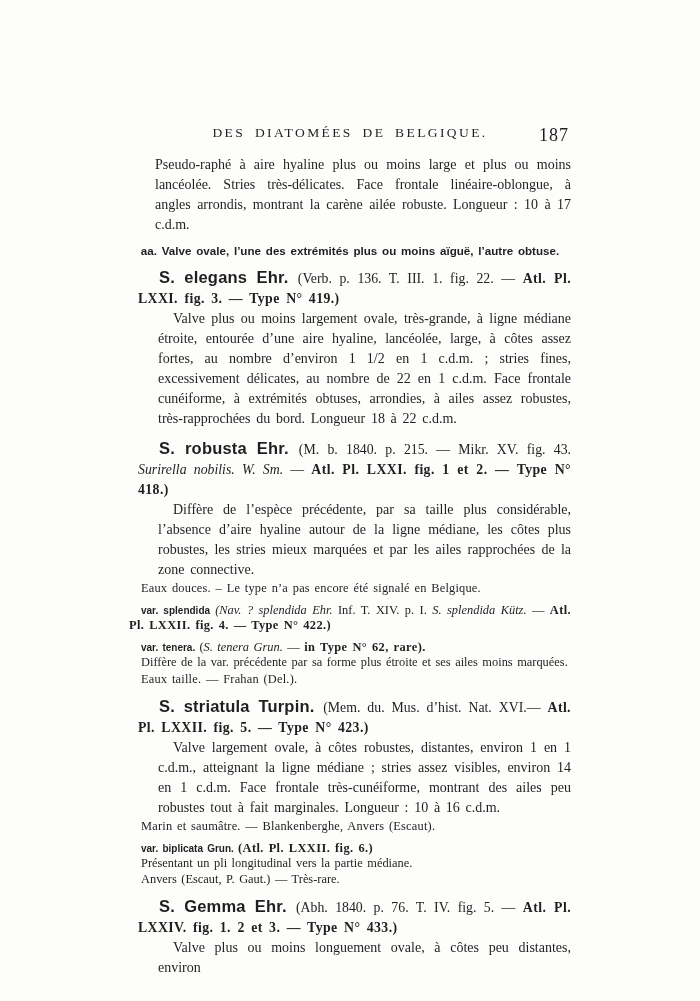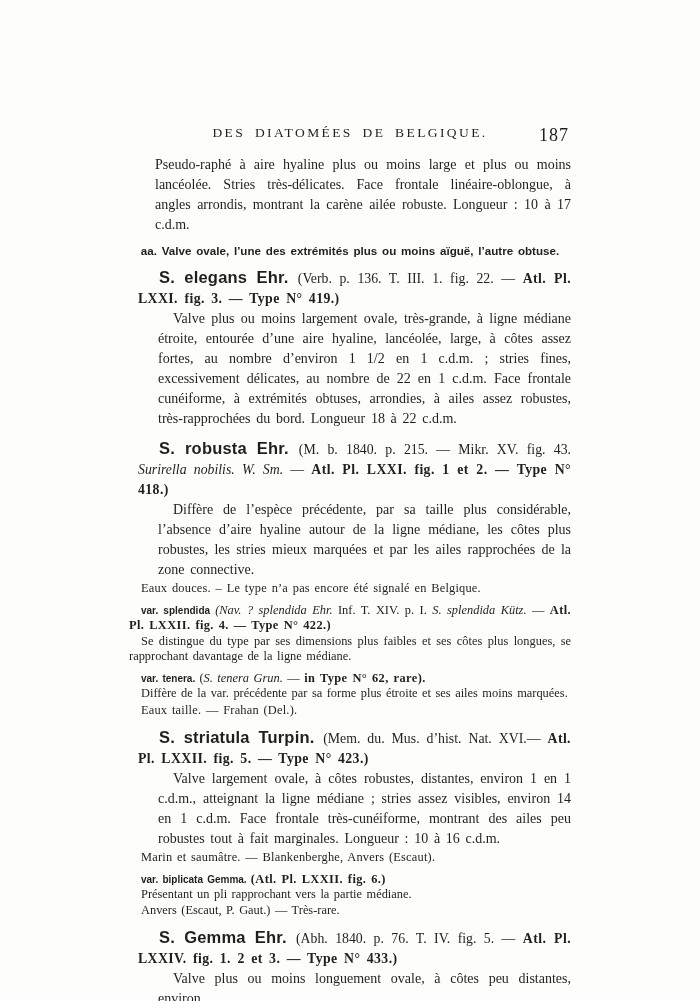--- a/index.html
+++ b/index.html
@@ -58,27 +58,26 @@
     </div>
     <div id="page-body">
         <p class="blk blk-body-first"><span class="seg-r">Pseudo-raphé à aire hyaline plus ou moins large et plus ou moins lancéolée. Stries très-délicates. Face frontale linéaire-oblongue, à angles arrondis, montrant la carène ailée robuste. Longueur : 10 à 17 c.d.m.</span></p>
         <p class="blk blk-subheading"><span class="seg-r">aa. Valve ovale, l’une des extrémités plus ou moins aïguë, l’autre obtuse.</span></p>
         <p class="blk blk-species"><span class="seg-name">S. elegans Ehr. </span><span class="seg-r">(Verb. p. 136. T. III. 1. fig. 22. — </span><span class="seg-b">Atl. Pl. LXXI. fig. 3. — Type N° 419.)</span></p>
         <p class="blk blk-body"><span class="seg-r">Valve plus ou moins largement ovale, très-grande, à ligne médiane étroite, entourée d’une aire hyaline, lancéolée, large, à côtes assez fortes, au nombre d’environ 1 1/2 en 1 c.d.m. ; stries fines, excessivement délicates, au nombre de 22 en 1 c.d.m. Face frontale cunéiforme, à extrémités obtuses, arrondies, à ailes assez robustes, très-rapprochées du bord. Longueur 18 à 22 c.d.m.</span></p>
         <p class="blk blk-species"><span class="seg-name">S. robusta Ehr. </span><span class="seg-r">(M. b. 1840. p. 215. — Mikr. XV. fig. 43. </span><span class="seg-i">Surirella nobilis. W. Sm.</span><span class="seg-r"> — </span><span class="seg-b">Atl. Pl. LXXI. fig. 1 et 2. — Type N° 418.)</span></p>
         <p class="blk blk-body"><span class="seg-r">Diffère de l’espèce précédente, par sa taille plus considérable, l’absence d’aire hyaline autour de la ligne médiane, les côtes plus robustes, les stries mieux marquées et par les ailes rapprochées de la zone connective.</span></p>
         <p class="blk blk-habitat"><span class="seg-r">Eaux douces. – Le type n’a pas encore été signalé en Belgique.</span></p>
         <p class="blk blk-variety"><span class="seg-vname">var. splendida </span><span class="seg-i">(Nav. ? splendida Ehr.</span><span class="seg-r"> Inf. T. XIV. p. I. </span><span class="seg-i">S. splendida Kütz.</span><span class="seg-r"> — </span><span class="seg-b">Atl. Pl. LXXII. fig. 4. — Type N° 422.)</span></p>
-        <p class="blk blk-small"><span class="seg-r">Se distingue du type par ses dimensions plus faibles et ses côtes plus longues, se rapprochant davantage de la ligne médiane.</span></p>
         <p class="blk blk-variety"><span class="seg-vname">var. tenera. </span><span class="seg-r">(</span><span class="seg-i">S. tenera Grun.</span><span class="seg-r"> — </span><span class="seg-b">in Type N° 62, rare).</span></p>
         <p class="blk blk-small"><span class="seg-r">Diffère de la var. précédente par sa forme plus étroite et ses ailes moins marquées.</span></p>
         <p class="blk blk-habitat"><span class="seg-r">Eaux taille. — Frahan (Del.).</span></p>
         <p class="blk blk-species"><span class="seg-name">S. striatula Turpin. </span><span class="seg-r">(Mem. du. Mus. d’hist. Nat. XVI.— </span><span class="seg-b">Atl. Pl. LXXII. fig. 5. — Type N° 423.)</span></p>
         <p class="blk blk-body"><span class="seg-r">Valve largement ovale, à côtes robustes, distantes, environ 1 en 1 c.d.m., atteignant la ligne médiane ; stries assez visibles, environ 14 en 1 c.d.m. Face frontale très-cunéiforme, montrant des ailes peu robustes tout à fait marginales. Longueur : 10 à 16 c.d.m.</span></p>
         <p class="blk blk-habitat"><span class="seg-r">Marin et saumâtre. — Blankenberghe, Anvers (Escaut).</span></p>
-        <p class="blk blk-variety"><span class="seg-vname">var. biplicata Gemma. </span><span class="seg-b">(Atl. Pl. LXXII. fig. 6.)</span></p>
-        <p class="blk blk-small"><span class="seg-r">Présentant un pli rapprochant vers la partie médiane.</span></p>
+        <p class="blk blk-variety"><span class="seg-vname">var. biplicata Grun. </span><span class="seg-b">(Atl. Pl. LXXII. fig. 6.)</span></p>
+        <p class="blk blk-small"><span class="seg-r">Présentant un pli longitudinal vers la partie médiane.</span></p>
         <p class="blk blk-small"><span class="seg-r">Anvers (Escaut, P. Gaut.) — Très-rare.</span></p>
         <p class="blk blk-species"><span class="seg-name">S. Gemma Ehr. </span><span class="seg-r">(Abh. 1840. p. 76. T. IV. fig. 5. — </span><span class="seg-b">Atl. Pl. LXXIV. fig. 1. 2 et 3. — Type N° 433.)</span></p>
         <p class="blk blk-body"><span class="seg-r">Valve plus ou moins longuement ovale, à côtes peu distantes, environ</span></p>
       </div>
   </div>
 </div>
 
 </body></html>

